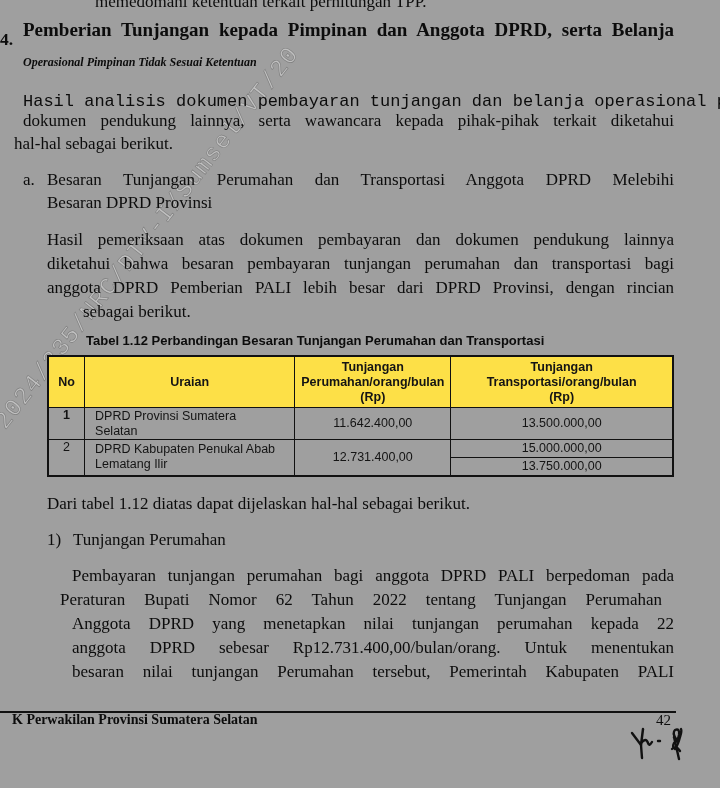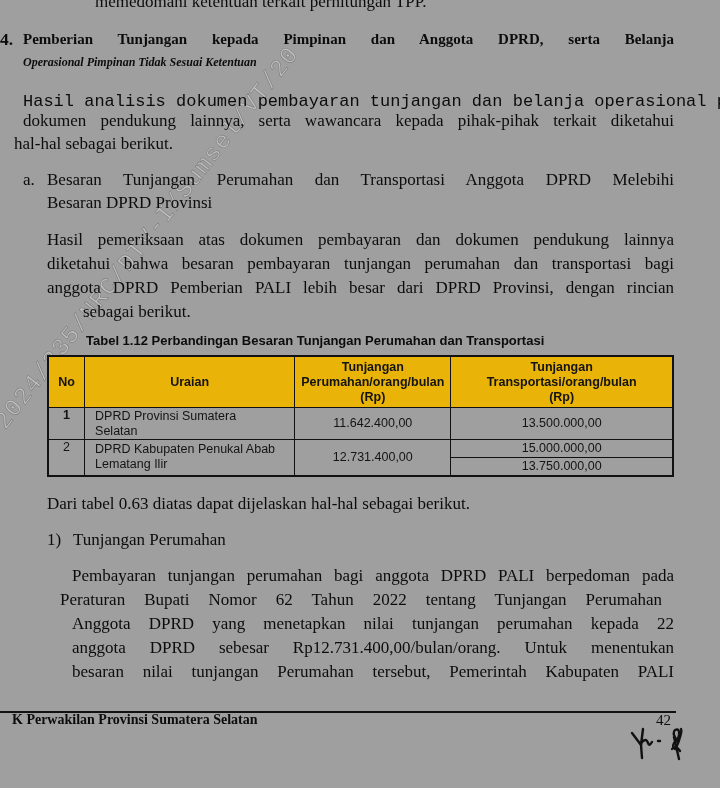--- a/index.html
+++ b/index.html
@@ -20,21 +20,21 @@
   table.tbl {
     position: absolute; left: 47px; top: 355px; width: 627px;
     border-collapse: collapse;
     font-family: "Liberation Sans", "DejaVu Sans", sans-serif;
     font-size: 12.5px; color: #141414;
     border: 2px solid #111;
   }
   table.tbl th, table.tbl td {
     border: 1px solid #111; padding: 0 6px; vertical-align: middle;
   }
-  table.tbl thead th { background: #eab308; font-weight: bold; text-align: center; line-height: 15px; height: 50px; }
+  table.tbl thead th { background: #fde047; font-weight: bold; text-align: center; line-height: 15px; height: 50px; }
   table.tbl td.c { text-align: center; }
   table.tbl td.num-no { text-align: center; font-weight: bold; vertical-align: top; }
   table.tbl tbody td { line-height: 15px; }
 
   #footer-rule { position: absolute; left: 0; top: 711px; width: 676px; height: 2px; background: #111; }
   #footer-left { position: absolute; left: 0; top: 712px; font-size: 14px; font-weight: bold; white-space: nowrap; margin-left: 12px; }
   #footer-right { position: absolute; left: 656px; top: 712px; font-size: 15px; }
 
   #watermark {
     position: absolute; left: -20px; top: 430px;
@@ -47,21 +47,21 @@
   #signature { position: absolute; left: 628px; top: 725px; }
 </style>
 </head>
 <body>
 
 <div id="watermark">/2024/235/NRC/DTV-I/Sumsel/VT/20</div>
 
 <div class="line" id="top-line">memedomani ketentuan terkait perhitungan TPP.</div>
 
 <div class="line bold" style="left:0; top:29px; font-size:17.5px;">4.</div>
-<div class="line bold just" style="left:23px; top:29px; width:651px; font-size:15px;">Pemberian Tunjangan kepada Pimpinan dan Anggota DPRD, serta Belanja</div>
+<div class="line bold just" style="left:23px; top:20px; width:651px; font-size:19px;">Pemberian Tunjangan kepada Pimpinan dan Anggota DPRD, serta Belanja</div>
 <div class="line bold" style="left:23px; top:52px; font-size:12px;font-style:italic;">Operasional Pimpinan Tidak Sesuai Ketentuan</div>
 
 <div class="line just" style="left:23px; top:92px; width:651px;font-family:Liberation Mono, monospace;">Hasil analisis dokumen pembayaran tunjangan dan belanja operasional pimpinan,</div>
 <div class="line just" style="left:23px; top:111px; width:651px;">dokumen pendukung lainnya, serta wawancara kepada pihak-pihak terkait diketahui</div>
 <div class="line" style="left:14px; top:134px;">hal-hal sebagai berikut.</div>
 
 <div class="line" style="left:23px; top:170px;">a.</div>
 <div class="line just" style="left:47px; top:170px; width:627px;">Besaran Tunjangan Perumahan dan Transportasi Anggota DPRD Melebihi</div>
 <div class="line" style="left:47px; top:193px;">Besaran DPRD Provinsi</div>
 
@@ -113,21 +113,21 @@
       </td>
       <td class="c" rowspan="2">12.731.400,00</td>
       <td class="c">15.000.000,00</td>
     </tr>
     <tr style="height:18px;">
       <td class="c">13.750.000,00</td>
     </tr>
   </tbody>
 </table>
 
-<div class="line" style="left:47px; top:494px;">Dari tabel 0.63 diatas dapat dijelaskan hal-hal sebagai berikut.</div>
+<div class="line" style="left:47px; top:494px;">Dari tabel 1.12 diatas dapat dijelaskan hal-hal sebagai berikut.</div>
 
 <div class="line" style="left:47px; top:530px;">1)</div>
 <div class="line" style="left:73px; top:530px;">Tunjangan Perumahan</div>
 
 <div class="line just" style="left:72px; top:566px; width:602px;">Pembayaran tunjangan perumahan bagi anggota DPRD PALI berpedoman pada</div>
 <div class="line just" style="left:60px; top:590px; width:602px;">Peraturan Bupati Nomor 62 Tahun 2022 tentang Tunjangan Perumahan</div>
 <div class="line just" style="left:72px; top:614px; width:602px;">Anggota DPRD yang menetapkan nilai tunjangan perumahan kepada 22</div>
 <div class="line just" style="left:72px; top:638px; width:602px;">anggota DPRD sebesar Rp12.731.400,00/bulan/orang. Untuk menentukan</div>
 <div class="line just" style="left:72px; top:662px; width:602px;">besaran nilai tunjangan Perumahan tersebut, Pemerintah Kabupaten PALI</div>
 

